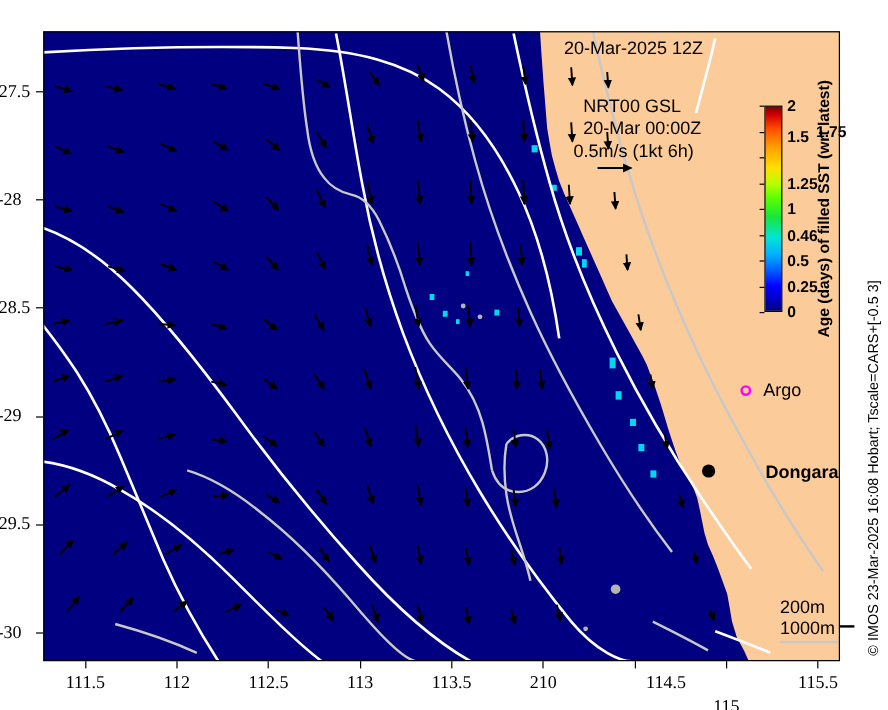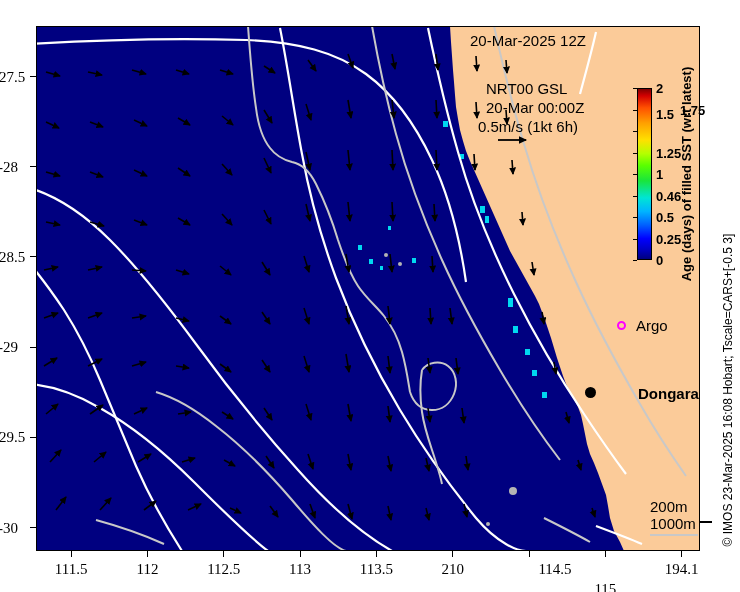--- a/index.html
+++ b/index.html
@@ -411,21 +411,21 @@
       <div class="xtick-label" style="left: 300.074px; top: 561px;">113</div>
       <div class="tickmark" style="left: 375.895px; top: 551px; width: 1px; height: 6px;"></div>
       <div class="xtick-label" style="left: 376.395px; top: 561px;">113.5</div>
       <div class="tickmark" style="left: 452.217px; top: 551px; width: 1px; height: 6px;"></div>
       <div class="xtick-label" style="left: 452.717px; top: 561px;">210</div>
       <div class="tickmark" style="left: 528.539px; top: 551px; width: 1px; height: 6px;"></div>
       <div class="xtick-label" style="left: 529.039px; top: 561px; margin-left: 26px;">114.5</div>
       <div class="tickmark" style="left: 604.861px; top: 551px; width: 1px; height: 6px;"></div>
       <div class="xtick-label" style="left: 605.361px; top: 561px; margin-top: 20px;">115</div>
       <div class="tickmark" style="left: 681.183px; top: 551px; width: 1px; height: 6px;"></div>
-      <div class="xtick-label" style="left: 681.683px; top: 561px;">194.1</div>
+      <div class="xtick-label" style="left: 681.683px; top: 561px;">115.5</div>
     </div>
   <div id="yaxis">
       <div class="tickmark" style="left: 30px; top: 76.0155px; width: 6px; height: 1px;"></div>
       <div class="ytick-label" style="left: -6px; width: 24px; top: 76.5155px;">-27.5</div>
       <div class="tickmark" style="left: 30px; top: 166.222px; width: 6px; height: 1px;"></div>
       <div class="ytick-label" style="left: -6px; width: 24px; top: 166.722px;">-28</div>
       <div class="tickmark" style="left: 30px; top: 256.428px; width: 6px; height: 1px;"></div>
       <div class="ytick-label" style="left: -6px; width: 24px; top: 256.928px;">-28.5</div>
       <div class="tickmark" style="left: 30px; top: 346.634px; width: 6px; height: 1px;"></div>
       <div class="ytick-label" style="left: -6px; width: 24px; top: 347.134px;">-29</div>

